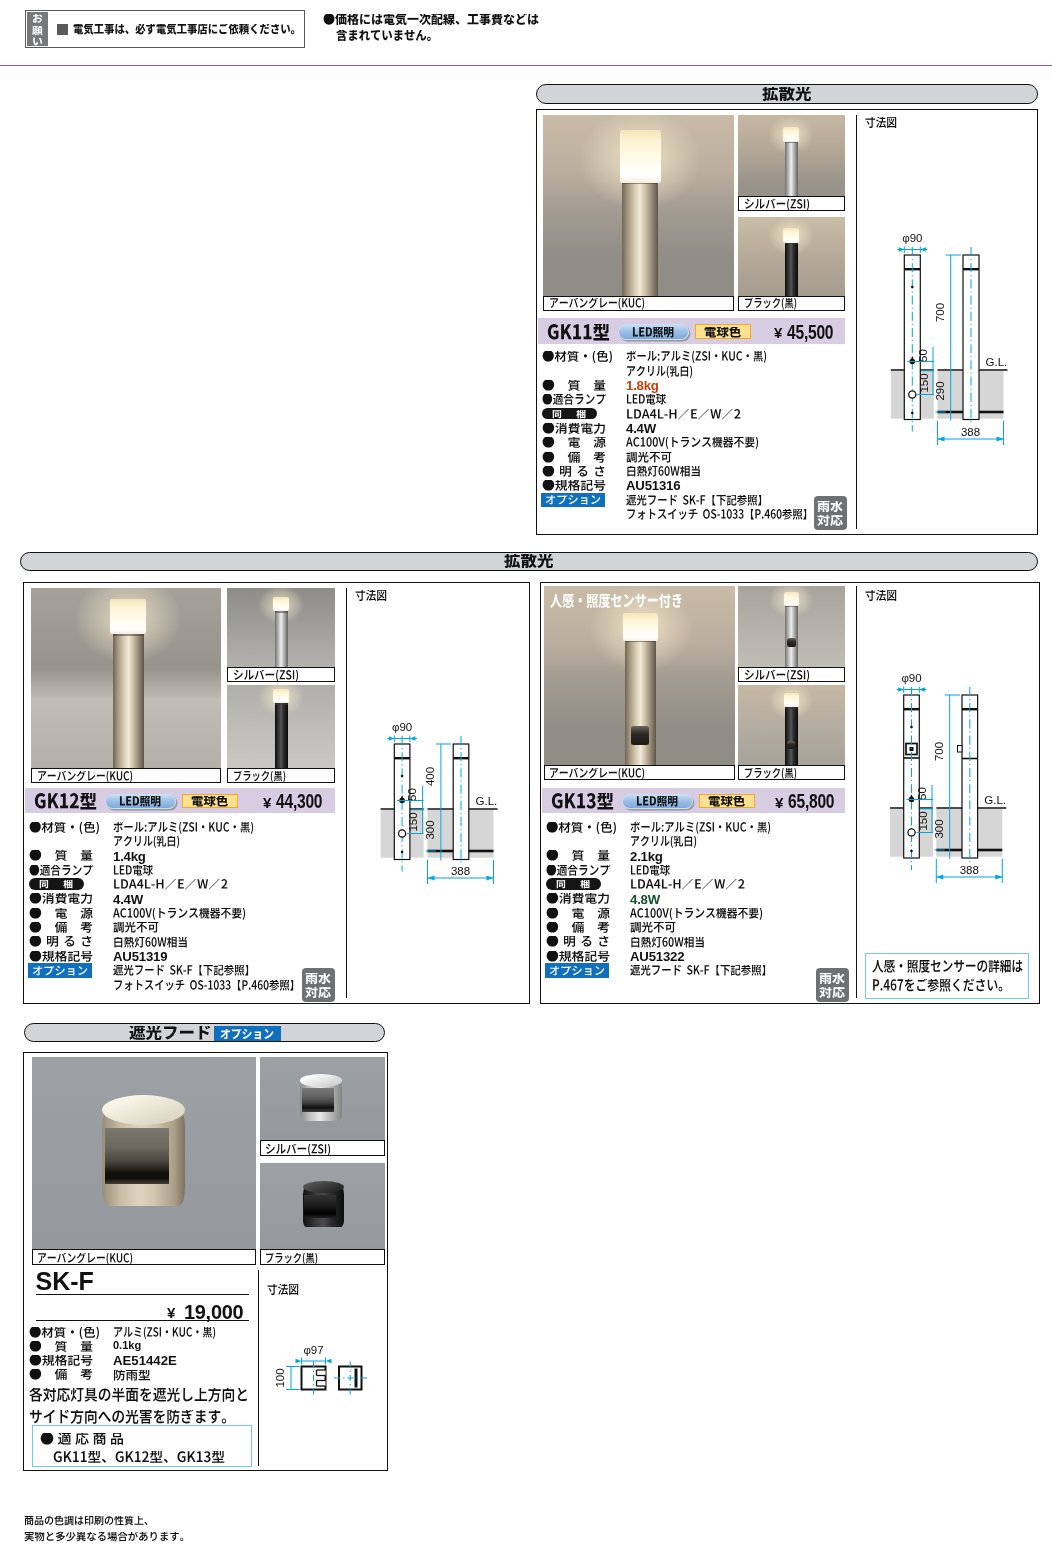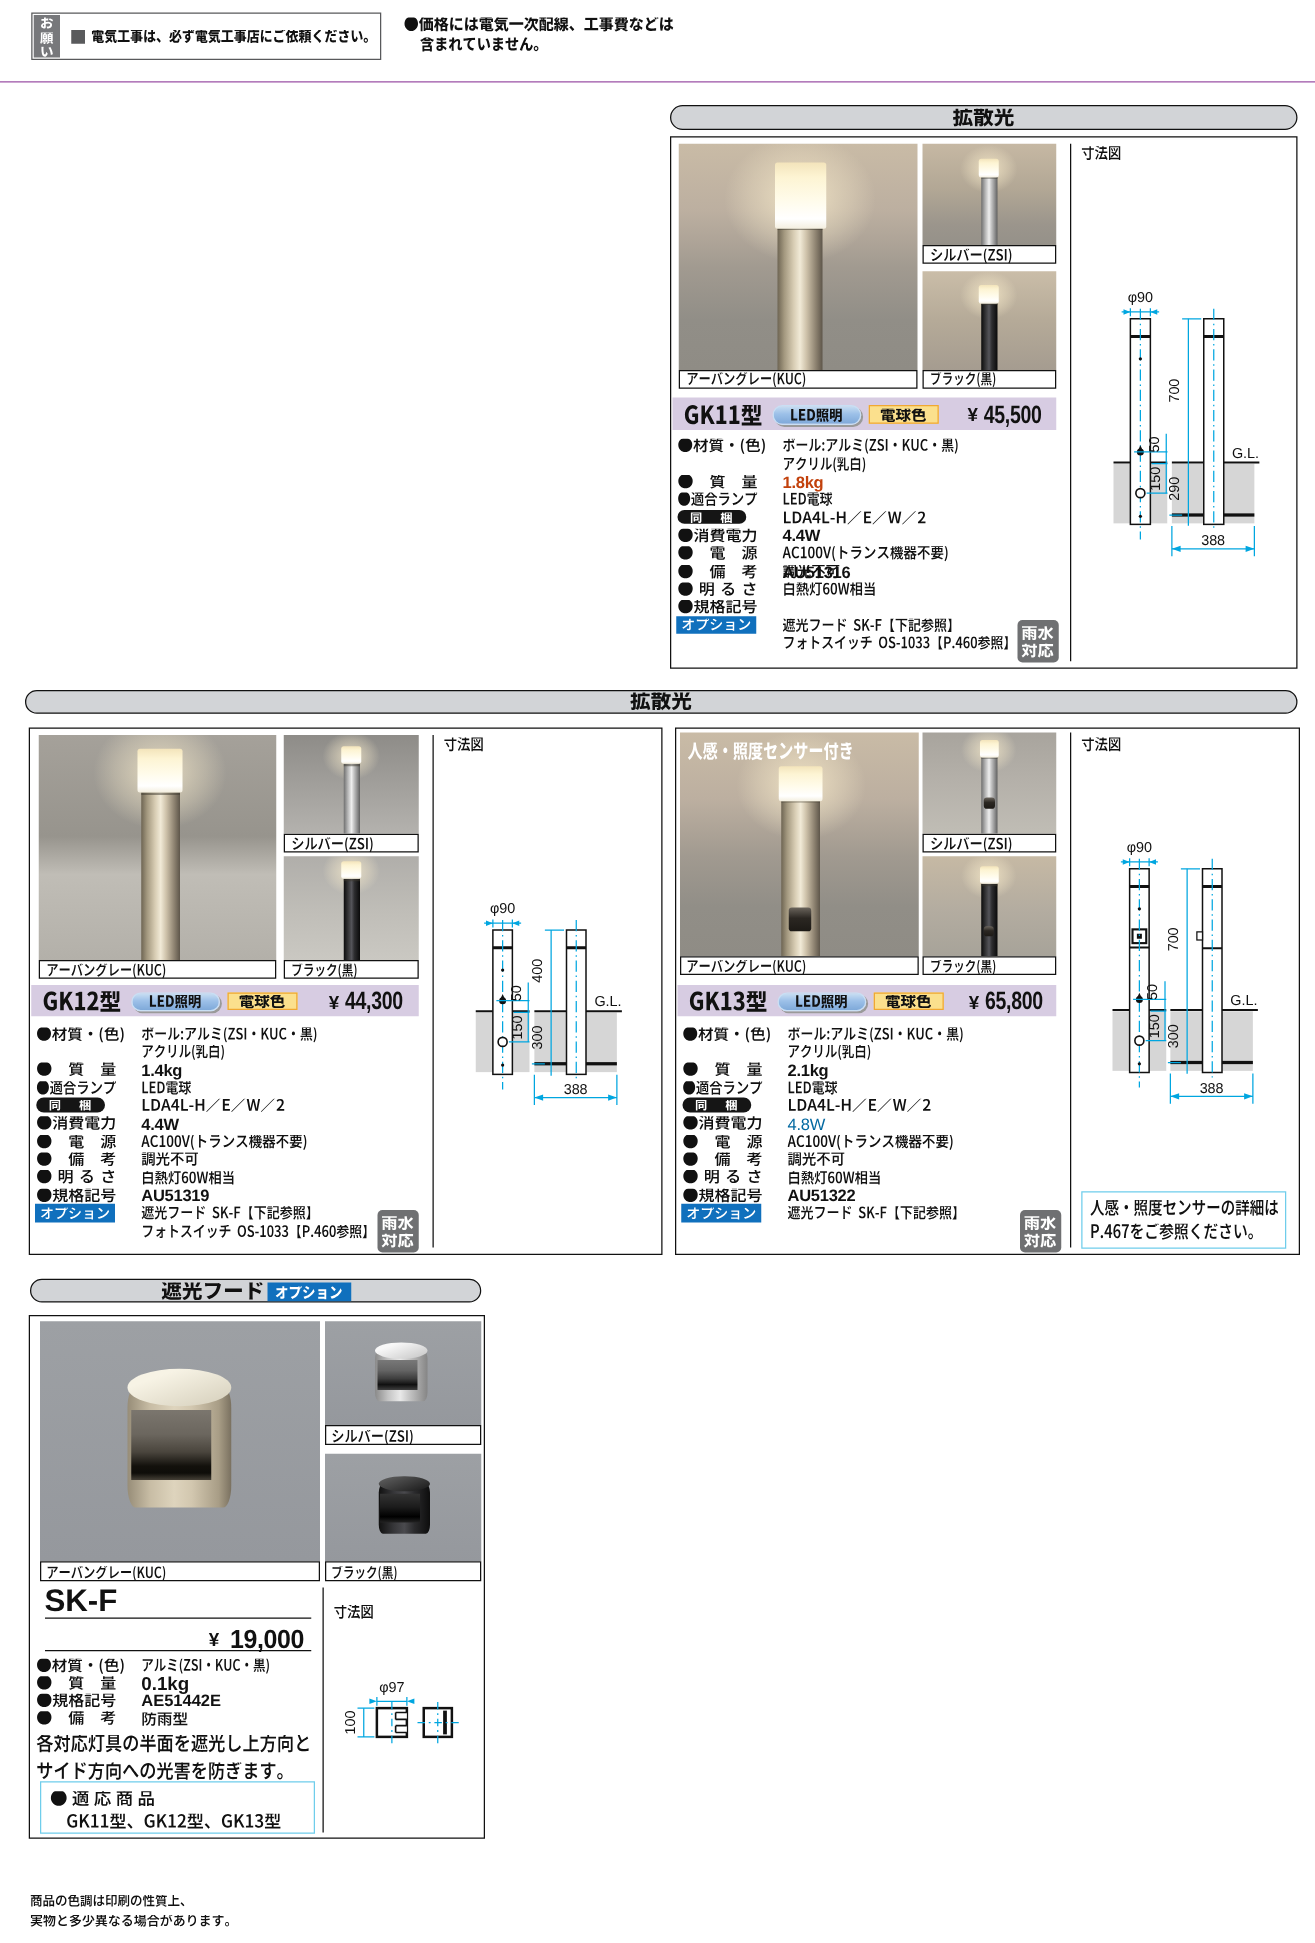--- a/index.html
+++ b/index.html
@@ -858,21 +858,21 @@
   </svg>
 <svg class="t" style="left:542.0px;top:465.9px;width:64.0px;height:12.8px" viewBox="0 -760 5000 1000" preserveAspectRatio="none">
     <use href="#s26"></use>
   </svg>
 <svg class="t" style="left:626.0px;top:466.1px;width:75.0px;height:12.5px" viewBox="0 -760 7049 1000" preserveAspectRatio="none">
     <use href="#s27"></use>
   </svg>
 <svg class="t" style="left:542.0px;top:480.2px;width:64.0px;height:12.8px" viewBox="0 -760 5000 1000" preserveAspectRatio="none">
     <use href="#s28"></use>
   </svg>
-<div style="position:absolute;line-height:1;white-space:nowrap;font-size:13.2px;font-weight:700;color:#111;top:451px;left:626.0px;letter-spacing:-0.2px">AU51316</div>
+<div style="position:absolute;line-height:1;white-space:nowrap;font-size:13.2px;font-weight:700;color:#111;top:479px;left:626.0px;letter-spacing:-0.2px">AU51316</div>
 <div style="position:absolute;left:540.5px;top:492.8px;width:64.5px;height:14.7px;background:#1070bd"></div>
 <svg class="t" style="left:544.5px;top:495.3px;width:56.0px;height:11.5px;fill:#fff" viewBox="0 -760 5000 1000" preserveAspectRatio="none">
     <use href="#s29"></use>
   </svg>
 <svg class="t" style="left:626.0px;top:494.8px;width:142.0px;height:12.5px" viewBox="0 -760 13642 1000" preserveAspectRatio="none">
     <use href="#s30"></use>
   </svg>
 <svg class="t" style="left:626.0px;top:509.2px;width:187.0px;height:12.5px" viewBox="0 -760 18143 1000" preserveAspectRatio="none">
     <use href="#s31"></use>
   </svg>
@@ -1082,21 +1082,21 @@
 <div style="position:absolute;left:545.5px;top:878.4px;width:55.0px;height:11.6px;background:#151515;border-radius:6px"></div>
 <svg class="t" style="left:556.0px;top:880.4px;width:34.0px;height:9.8px;fill:#fff" viewBox="0 -760 3469 1000" preserveAspectRatio="none">
     <use href="#s19"></use>
   </svg>
 <svg class="t" style="left:630.0px;top:879.2px;width:115.0px;height:12.5px" viewBox="0 -760 9214 1000" preserveAspectRatio="none">
     <use href="#s20"></use>
   </svg>
 <svg class="t" style="left:546.0px;top:893.3px;width:64.0px;height:12.8px" viewBox="0 -760 5000 1000" preserveAspectRatio="none">
     <use href="#s21"></use>
   </svg>
-<div style="position:absolute;line-height:1;white-space:nowrap;font-size:13.2px;font-weight:400;color:#0369a1;top:892.7px;left:630.0px;letter-spacing:-0.2px">4.8W</div>
+<div style="position:absolute;line-height:1;white-space:nowrap;font-size:13.2px;font-weight:700;color:#14532d;top:892.7px;left:630.0px;letter-spacing:-0.2px">4.8W</div>
 <svg class="t" style="left:546.0px;top:907.7px;width:64.0px;height:12.8px" viewBox="0 -760 5000 1000" preserveAspectRatio="none">
     <use href="#s22"></use>
   </svg>
 <svg class="t" style="left:630.0px;top:907.9px;width:133.0px;height:12.5px" viewBox="0 -760 12323 1000" preserveAspectRatio="none">
     <use href="#s23"></use>
   </svg>
 <svg class="t" style="left:546.0px;top:922.0px;width:64.0px;height:12.8px" viewBox="0 -760 5000 1000" preserveAspectRatio="none">
     <use href="#s24"></use>
   </svg>
 <svg class="t" style="left:630.0px;top:922.3px;width:46.0px;height:12.5px" viewBox="0 -760 4000 1000" preserveAspectRatio="none">
@@ -1183,21 +1183,21 @@
 <div style="position:absolute;left:35.5px;top:1319.5px;width:213.0px;height:1.6px;background:#111"></div>
 <svg class="t" style="left:29.0px;top:1327.1px;width:71.0px;height:12.8px" viewBox="0 -760 5722 1000" preserveAspectRatio="none">
     <use href="#s13"></use>
   </svg>
 <svg class="t" style="left:113.0px;top:1327.3px;width:103.0px;height:12.5px" viewBox="0 -760 10311 1000" preserveAspectRatio="none">
     <use href="#s42"></use>
   </svg>
 <svg class="t" style="left:29.0px;top:1341.3px;width:64.0px;height:12.8px" viewBox="0 -760 5000 1000" preserveAspectRatio="none">
     <use href="#s16"></use>
   </svg>
-<div style="position:absolute;line-height:1;white-space:nowrap;font-size:15px;font-weight:700;color:#111;top:1340.4px;left:113.0px">0.1kg</div>
+<div style="position:absolute;line-height:1;white-space:nowrap;font-size:11px;font-weight:700;color:#111;top:1340.4px;left:113.0px">0.1kg</div>
 <svg class="t" style="left:29.0px;top:1355.3px;width:64.0px;height:12.8px" viewBox="0 -760 5000 1000" preserveAspectRatio="none">
     <use href="#s28"></use>
   </svg>
 <div style="position:absolute;line-height:1;white-space:nowrap;font-size:13.2px;font-weight:700;color:#111;top:1354.4px;left:113.0px">AE51442E</div>
 <svg class="t" style="left:29.0px;top:1369.3px;width:64.0px;height:12.8px" viewBox="0 -760 5000 1000" preserveAspectRatio="none">
     <use href="#s24"></use>
   </svg>
 <svg class="t" style="left:113.0px;top:1369.5px;width:37.5px;height:12.5px" viewBox="0 -760 3000 1000" preserveAspectRatio="none">
     <use href="#s43"></use>
   </svg>

